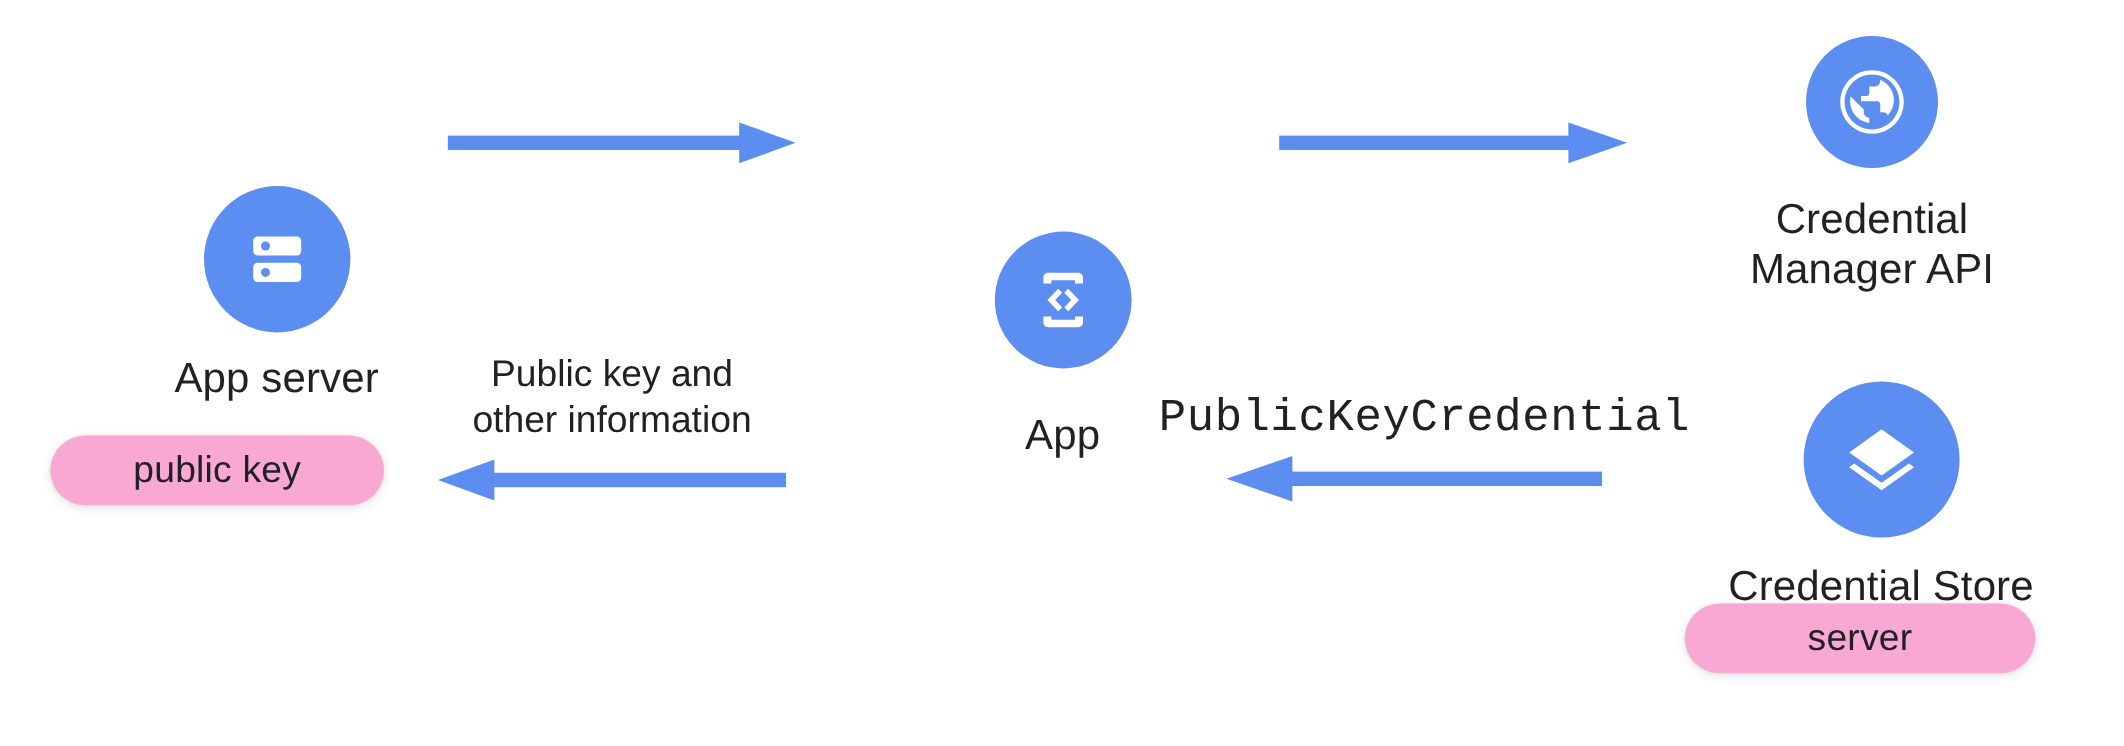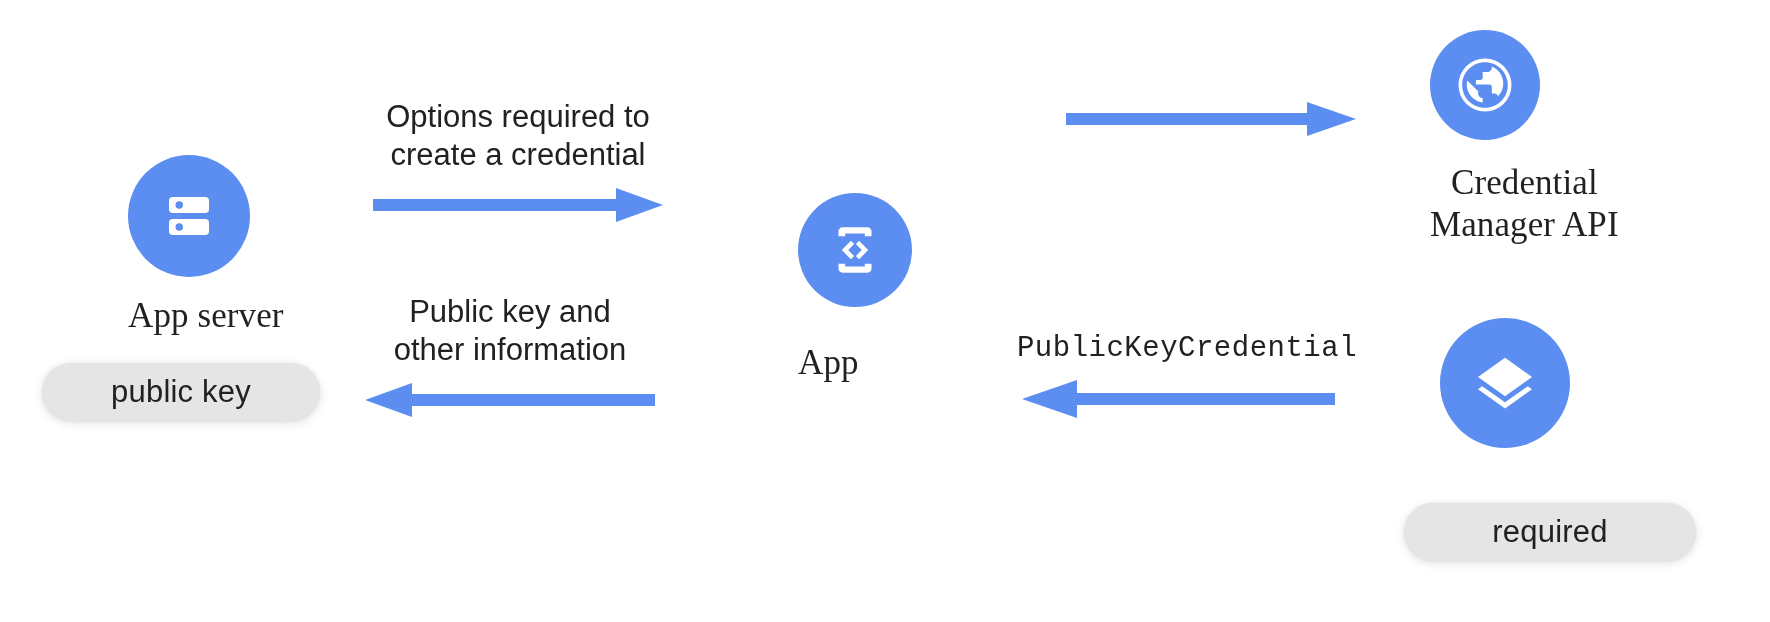--- a/index.html
+++ b/index.html
@@ -18,22 +18,21 @@
     height: 622px;
     background: #ffffff;
     overflow: hidden;
   }
 
   
   .node {
     position: absolute;
     display: flex;
     flex-direction: column;
-    align-items: flex-start;
-    font-family: Liberation Serif, serif;
+    align-items: center;
   }
   .circle {
     border-radius: 50%;
     background: #5c8df0;
     display: flex;
     align-items: center;
     justify-content: center;
     flex: none;
   }
   .node-label {
@@ -42,21 +41,21 @@
     font-size: 35px;
     line-height: 42px;
     font-weight: 400;
     letter-spacing: 0.1px;
     white-space: pre-line;
   }
 
   
   .pill {
     position: absolute;
-    background: #e5e5e5;
+    background: #f9a8d4;
     border-radius: 999px;
     box-shadow: 0 2px 8px rgba(60,64,67,0.16), 0 0 2px rgba(60,64,67,0.10);
     display: flex;
     align-items: center;
     justify-content: center;
     color: #202124;
     font-size: 31px;
     letter-spacing: 0.2px;
   }
 
@@ -70,21 +69,21 @@
   .arrow-caption {
     text-align: center;
     font-size: 31px;
     line-height: 38px;
     color: #202124;
     white-space: pre-line;
     margin-bottom: 10px;
   }
   .arrow-caption.mono {
     font-family: "Liberation Mono", "DejaVu Sans Mono", monospace;
-    font-size: 29px;
+    font-size: 38px;
     letter-spacing: 0.5px;
   }
   .arrow-svg { display: block; }
 
   .sr { position:absolute; width:1px; height:1px; overflow:hidden; clip:rect(0 0 0 0); }
 </style>
 </head>
 <body>
 
 <div id="canvas">
@@ -99,22 +98,20 @@
       </svg>
     </div>
     <div class="node-label" style="margin-top:18px;">App server</div>
   </div>
 
   <div class="pill" style="left:42px; top:363px; width:278px; height:58px;">
     <span>public key</span>
   </div>
 
   <div class="arrow-group" style="left:368px; top:98px; width:300px;">
-    <div class="arrow-caption">Options required to
-create a credential</div>
     <svg class="arrow-svg" width="290" height="42" viewBox="0 0 290 42">
       <rect x="0" y="15" width="250" height="12" fill="#5c8df0"></rect>
       <polygon points="243,4 290,21 243,38" fill="#5c8df0"></polygon>
     </svg>
   </div>
 
   <div class="arrow-group" style="left:360px; top:293px; width:300px;">
     <div class="arrow-caption">Public key and
 other information</div>
     <svg class="arrow-svg" width="290" height="42" viewBox="0 0 290 42">
@@ -161,20 +158,21 @@
 Manager API</div>
   </div>
 
   <div class="node" style="left:1440px; top:318px; width:255px;">
     <div class="circle" style="width:130px; height:130px;">
       <svg width="72" height="72" viewBox="0 0 24 24">
         <polygon points="12,3.6 21,10 12,16.4 3,10" fill="#ffffff"></polygon>
         <path d="M4.4 13.1 3 14.1l9 6.4 9-6.4-1.4-1.0L12 18.4z" fill="#ffffff"></path>
       </svg>
     </div>
+    <div class="node-label" style="margin-top:20px;">Credential Store</div>
   </div>
 
   <div class="pill" style="left:1404px; top:503px; width:292px; height:58px;">
-    <span>required</span>
+    <span>server</span>
   </div>
 
   <span class="sr">Passkey creation flow between App server, App, Credential Manager API and Credential Store</span>
 </div>
 
 </body></html>

